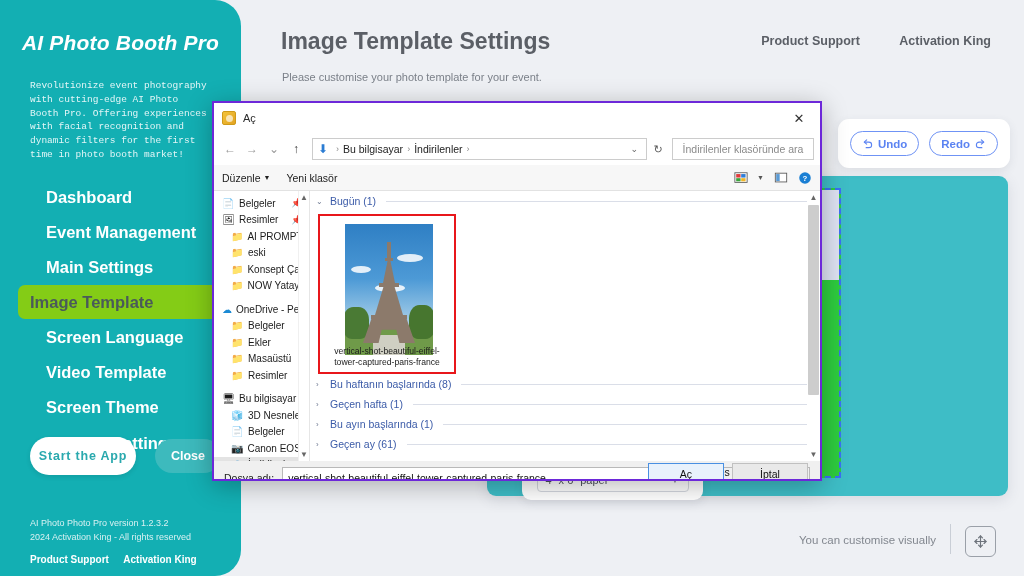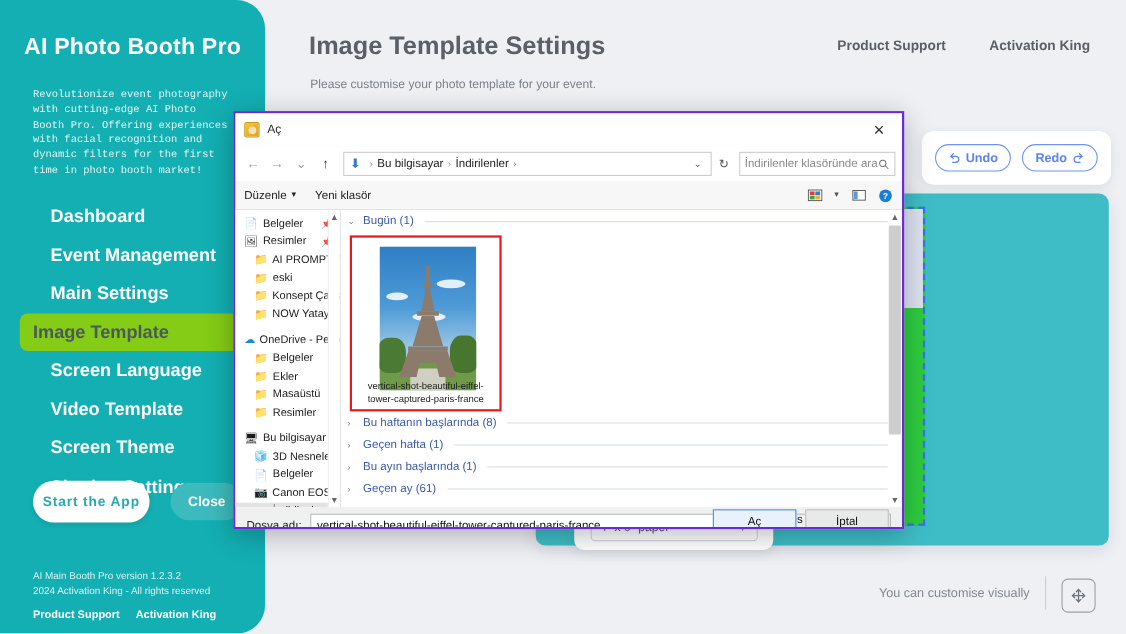--- a/index.html
+++ b/index.html
@@ -14,21 +14,21 @@
   #sidebar{
     position:absolute; left:0; top:0; width:241px; height:576px;
     background:#13afb3;
     color:#fff;
     border-top-right-radius:26px;
     border-bottom-right-radius:26px;
     overflow:hidden;
   }
   #brand{
     font-size:21px; font-weight:bold; letter-spacing:.2px;
-    text-align:center; margin-top:31px;
+    text-align:center; margin-top:31px;font-style:italic;
   }
   #tagline{
     font-size:9.5px; line-height:1.45; color:#e3f6f7;
     padding:0 30px 0 30px; margin-top:24px;font-family:Liberation Mono, monospace;
   }
   .nav{ margin-top:18px; }
   .nav-item{
     font-size:16.5px; font-weight:bold; color:#ffffff;
     padding:8px 0 8px 46px; margin:0 0 1px 0;
     line-height:1.1;
@@ -200,21 +200,21 @@
     display:flex;align-items:center;justify-content:center;
     color:#2b7cd3;font-size:12px;
   }
   .crumb-sep{ color:#888; margin:0 4px; font-size:9px; }
   #crumb-end{ flex:1; }
   .crumb-drop{ color:#666; font-size:9px; padding:0 4px; cursor:pointer; }
   #refresh{ width:18px;text-align:center;color:#555;font-size:11px;cursor:pointer; }
   #search{
     width:142px;height:22px;border:1px solid #ccc;background:#fff;
     display:flex;align-items:center;padding:4px 4px;margin-left:3px;
-    font-size:10.5px;color:#8a8a8a;
+    font-size:10.5px;color:#8a8a8a;flex-direction:column;
   }
   #search-txt{ flex:1; }
   #toolbar{
     height:26px; background:#f7f7f7; border-bottom:1px solid #e2e2e2;
     display:flex; align-items:center; padding:0 8px; gap:16px;
     font-size:10.5px; color:#222;
   }
   .tb-item{ cursor:pointer; display:flex; align-items:center; gap:3px; }
   #tb-right{ margin-left:auto; display:flex; align-items:center; gap:9px; }
   .tb-ico{ width:15px;height:15px;display:flex;align-items:center;justify-content:center;cursor:pointer; }
@@ -323,21 +323,21 @@
     <div class="nav-item">Screen Theme</div>
     <div class="nav-item">Sharing Settings</div>
   </div>
 
   <div id="btn-row">
     <div id="start-app">Start the App</div>
     <div id="close-btn">Close</div>
   </div>
 
   <div id="foot">
-    <div class="foot-line">AI Main Booth Pro version 1.2.3.2</div>
+    <div class="foot-line">AI Photo Photo Pro version 1.2.3.2</div>
     <div class="foot-line">2024 Activation King - All rights reserved</div>
     <div id="foot-links">
       <span>Product Support</span>
       <span>Activation King</span>
     </div>
   </div>
 </div>
 
 <div id="main">
   <div id="page-title">Image Template Settings</div>

